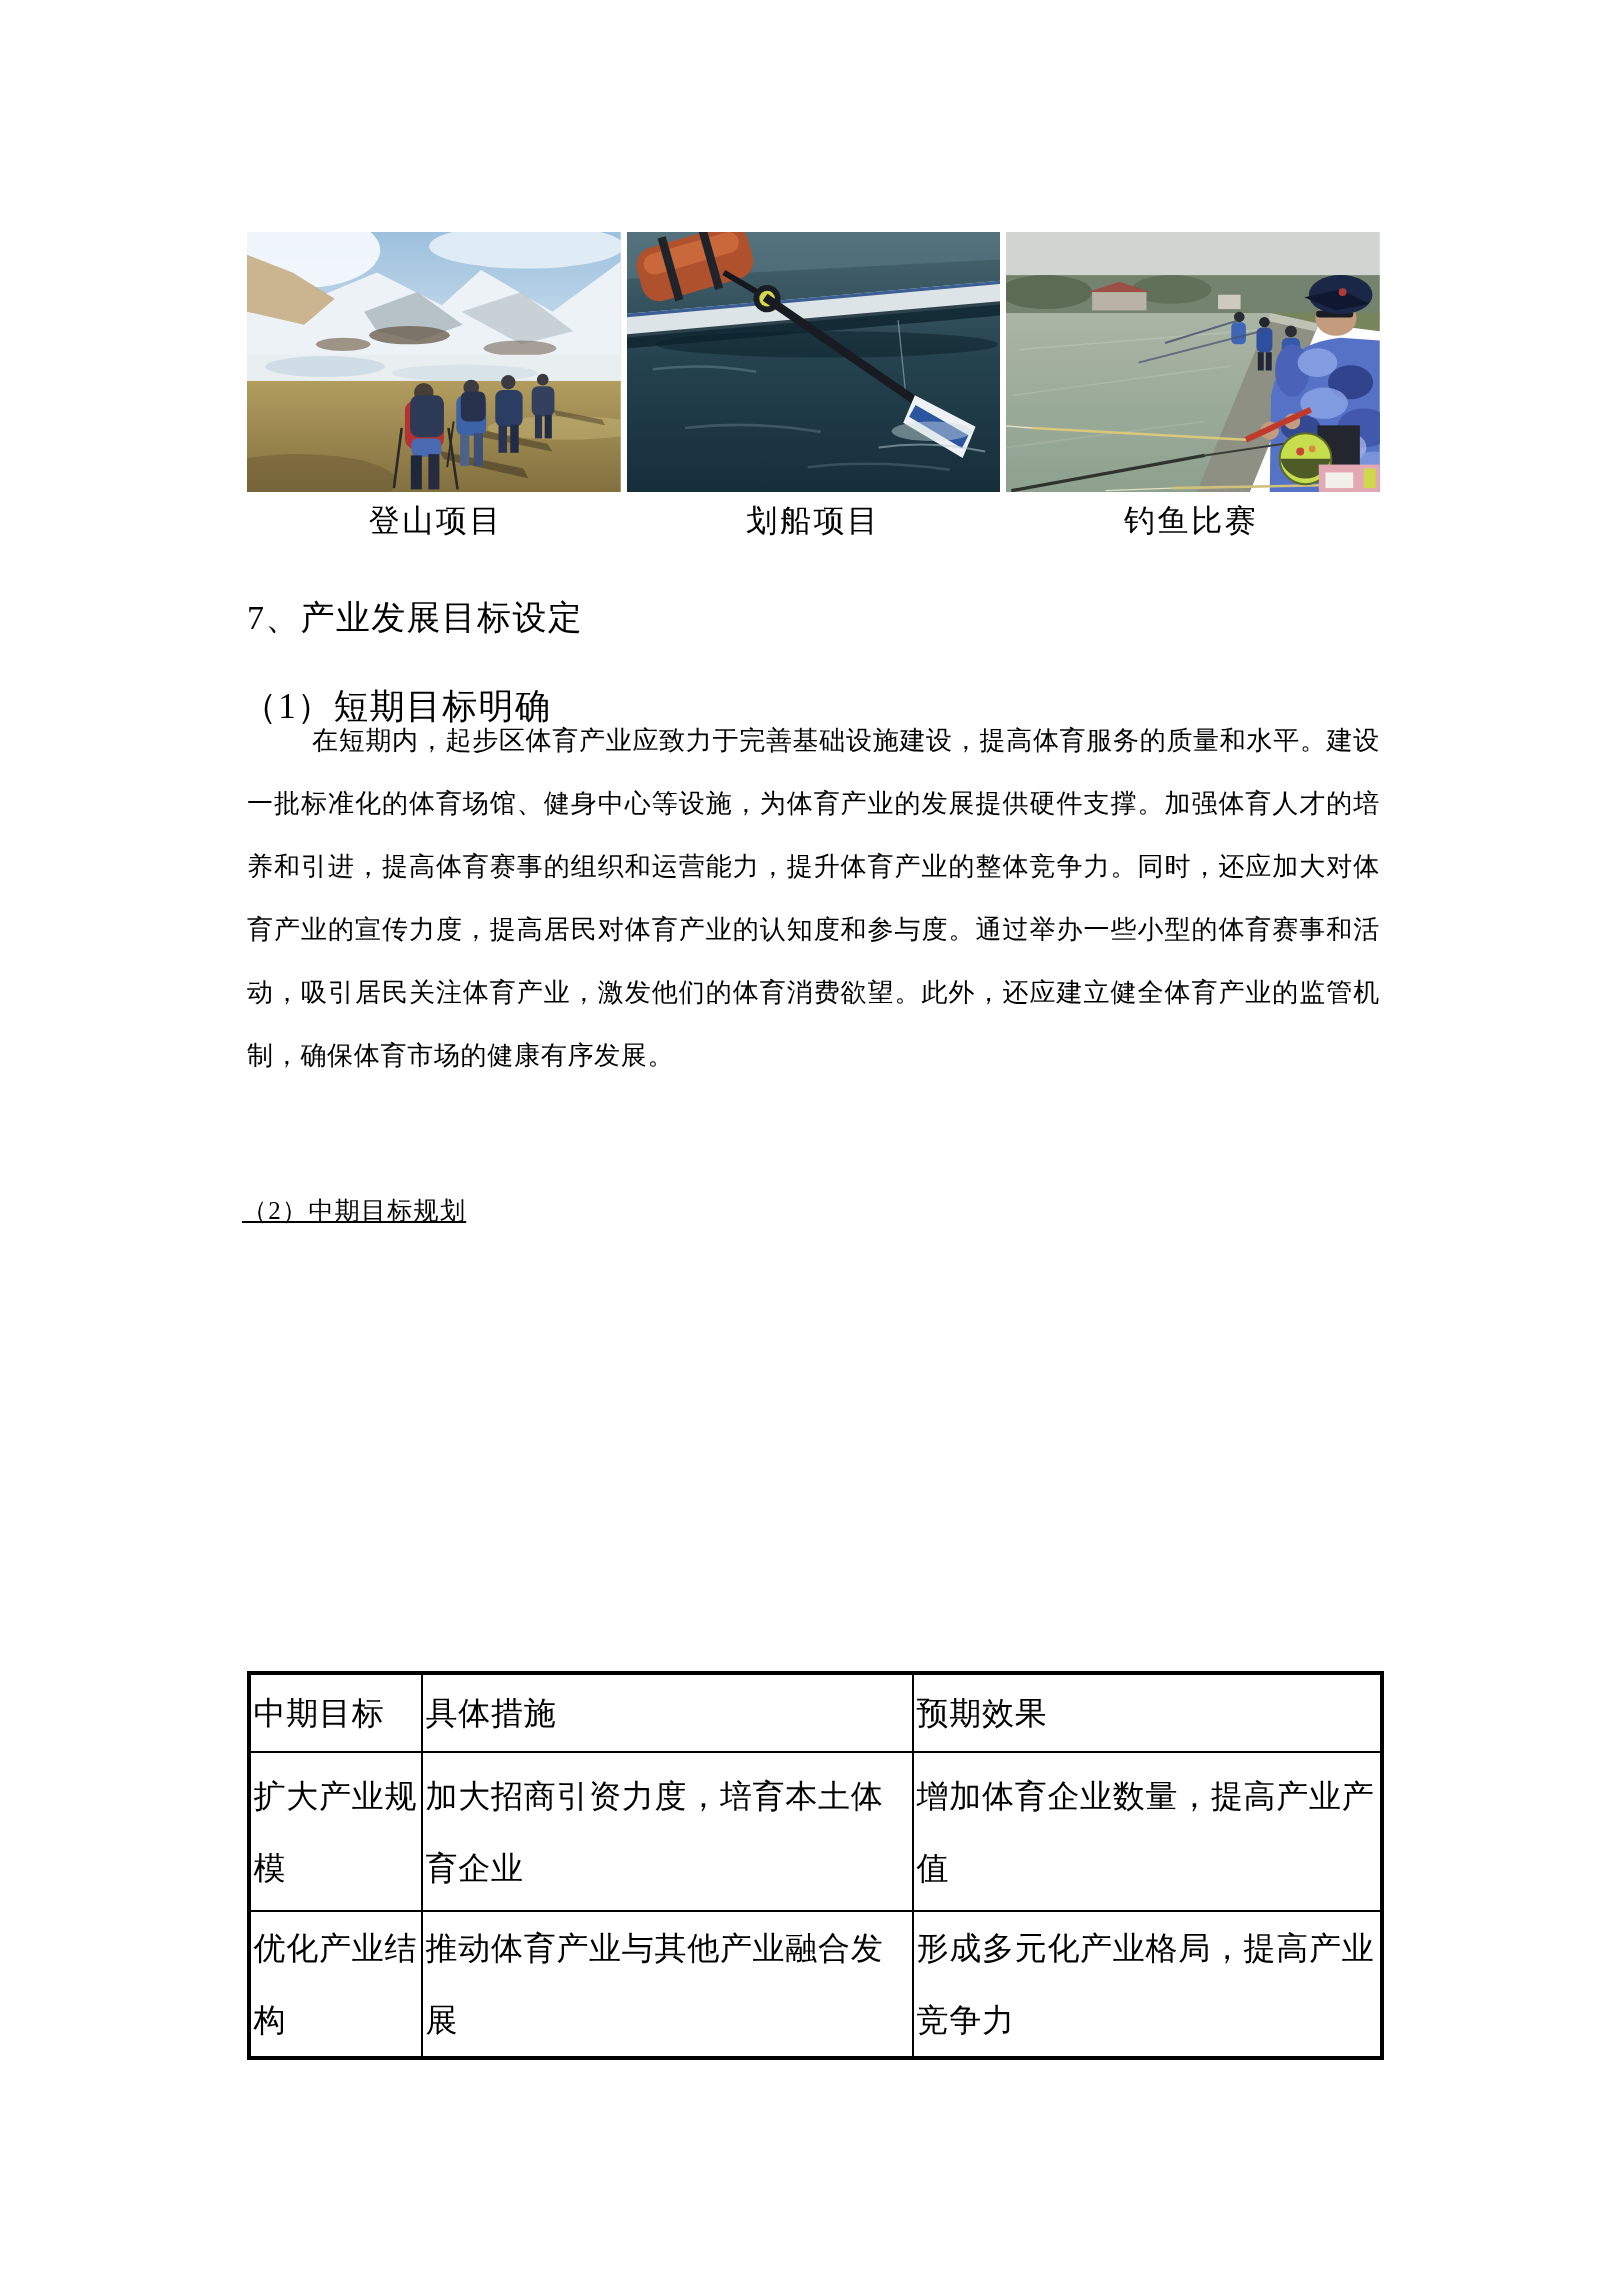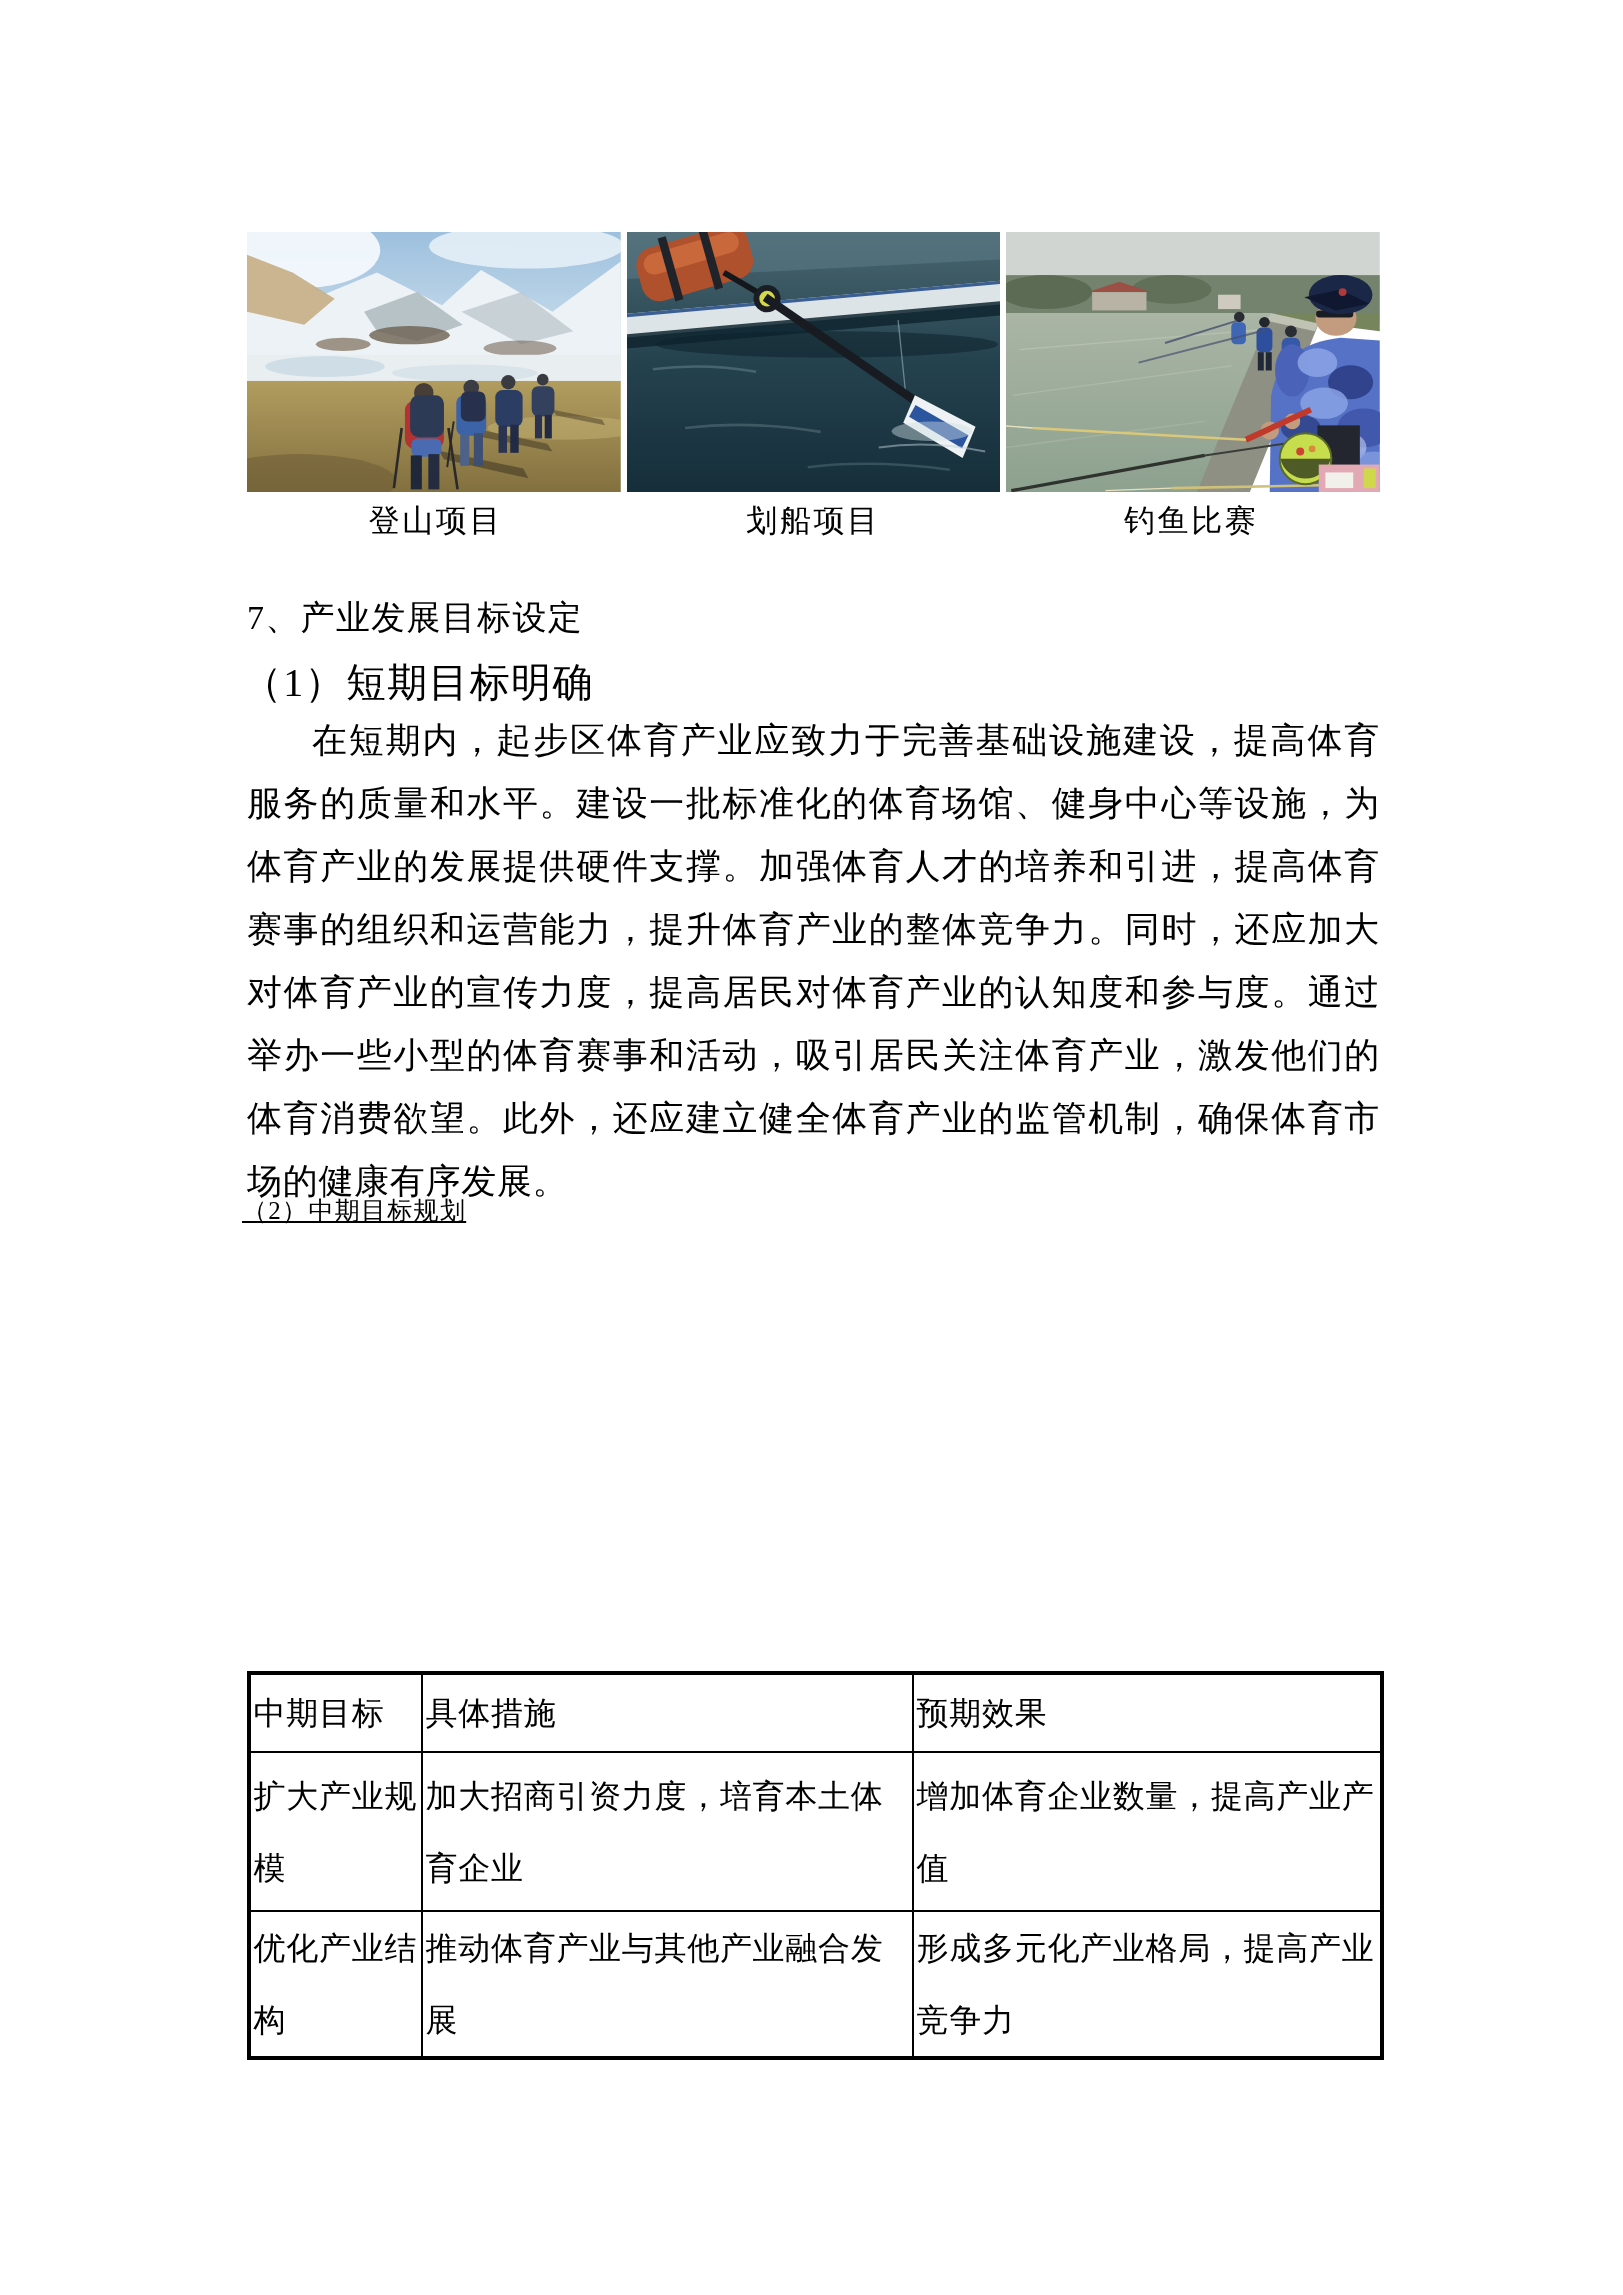--- a/index.html
+++ b/index.html
@@ -45,30 +45,30 @@
   }
   
   .h-section {
     position: absolute;
     left: 247px; top: 563px;
     font-size: 34px;
     line-height: 38px;
     font-weight: normal;
     letter-spacing: 1.3px;
   }
-  .h-sub1 { position: absolute; left: 242px; top: 628px;
-    font-size: 40px; line-height: 38px; font-weight: normal; letter-spacing: 1.3px; }
+  .h-sub1 { position: absolute; left: 242px; top: 652px;
+    font-size: 35px; line-height: 38px; font-weight: normal; letter-spacing: 1.3px; }
   .h-sub2 { position: absolute; left: 242px; top: 1156px;
     font-size: 25px; line-height: 38px; font-weight: normal; letter-spacing: 1.3px; text-decoration: underline; }
   
   .para {
     position: absolute;
     left: 247px;
     width: 1133px;
-    font-size: 35px;
+    font-size: 26px;
     line-height: 63px;
     text-align: justify;
     text-indent: 65px;
     word-break: break-all;
     letter-spacing: 0.7px;
   }
   .para-1 { top: 673px; }
   .para-2 { top: 1195px; line-height: 63px; }
   
   .goal-table {

